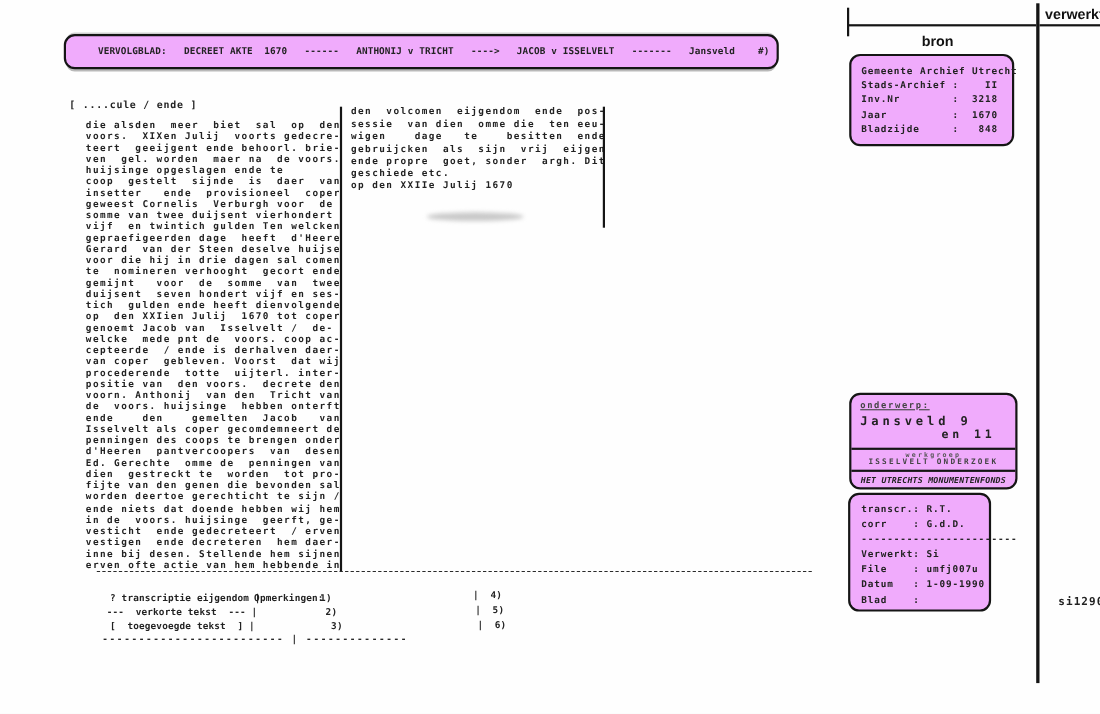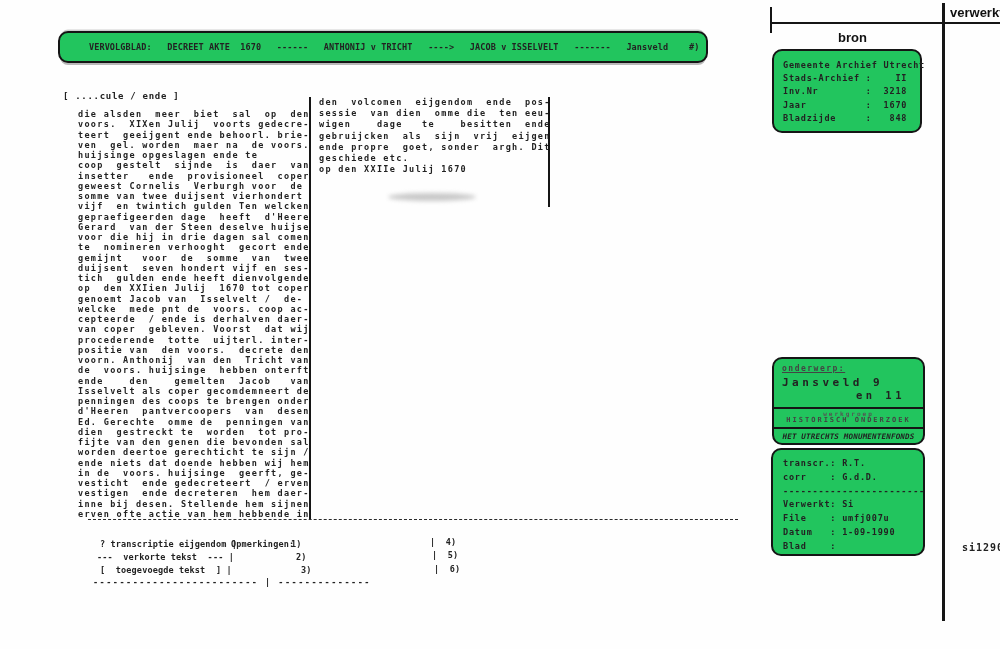--- a/index.html
+++ b/index.html
@@ -2,21 +2,21 @@
 <html><head>
 <meta charset="utf-8">
 <style>
   html,body{margin:0;padding:0;background:#e8e8e8;}
   #page{position:relative;width:1000px;height:649px;background:#fefefe;overflow:hidden;
         font-family:"DejaVu Sans Mono",monospace;color:#1c1c1c;}
   .abs{position:absolute;}
   .mono{font-family:"DejaVu Sans Mono",monospace;font-weight:bold;color:#222;}
   .pre{white-space:pre;}
   .sans{font-family:"Liberation Sans","DejaVu Sans",sans-serif;}
-  .rbox{border:2.5px solid #151515;border-radius:10px;background:#22c55e;box-sizing:border-box;}
+  .rbox{border:2.5px solid #151515;border-radius:10px;background:#f0abfc;box-sizing:border-box;}
   .hline{background:#151515;height:2px;}
   .vline{background:#151515;width:2px;}
   #header-box{left:58px;top:31px;width:650px;height:32px;display:flex;align-items:center;
               box-shadow:0 4px 0 -2px #b9b9b9, 0 -4px 0 -2.5px #cfcfcf;}
   #header-box .txt{padding-left:29px;font-size:8.5px;letter-spacing:0.1px;}
   #left-col{left:78px;top:109px;font-size:8.5px;line-height:10.25px;letter-spacing:1.32px;}
   #right-col{left:319px;top:97px;font-size:8.5px;line-height:11.2px;letter-spacing:1.32px;}
   .legend{font-size:8.5px;letter-spacing:0.15px;}
   #smudge{left:388px;top:193px;width:88px;height:8px;background:#c9c9c9;border-radius:50%;filter:blur(2px);}
   #dash-sep{left:88px;top:519px;width:650px;border-top:1.6px dashed #2a2a2a;}
@@ -114,28 +114,28 @@
   <div class="abs mono pre" style="left:93px;top:577px;font-size:8.5px;letter-spacing:1.5px;">------------------------- | --------------</div>
 
   <div class="abs rbox" style="left:772px;top:357px;width:153px;height:88px;">
     <div style="padding:5px 8px 0 8px;height:43px;">
       <div class="mono" style="font-size:8px;letter-spacing:1.5px;text-decoration:underline;color:#444;">onderwerp:</div>
       <div class="mono" style="font-size:11px;letter-spacing:3.5px;margin-top:3px;">Jansveld 9</div>
       <div class="mono" style="font-size:10.5px;letter-spacing:3.5px;text-align:right;margin-right:10px;">en 11</div>
     </div>
     <div style="border-top:2px solid #151515;height:17px;text-align:center;padding-top:1px;">
       <div class="mono" style="font-size:6px;letter-spacing:2px;color:#555;">werkgroep</div>
-      <div class="mono" style="font-size:7px;letter-spacing:2px;color:#444;margin-top:-1px;">HISTORISCH ONDERZOEK</div>
+      <div class="mono" style="font-size:7px;letter-spacing:2px;color:#444;margin-top:-1px;">ISSELVELT ONDERZOEK</div>
     </div>
     <div style="border-top:2px solid #151515;text-align:center;padding-top:3px;">
       <div class="mono" style="font-size:7.5px;letter-spacing:0.2px;font-style:italic;">HET UTRECHTS MONUMENTENFONDS</div>
     </div>
   </div>
 
-  <div class="abs rbox" style="left:771px;top:448px;width:154px;height:108px;padding:7px 0 0 10px;">
+  <div class="abs rbox" style="left:771px;top:448px;width:130px;height:108px;padding:7px 0 0 10px;">
     <div class="mono pre boxtext" style="line-height:13.8px;">transcr.: R.T.
 corr    : G.d.D.
 ------------------------
 Verwerkt: Si
 File    : umfj007u
 Datum   : 1-09-1990
 Blad    :</div>
   </div>
 
   <div class="abs mono pre" style="left:951px;top:542px;font-size:10px;letter-spacing:1px;margin-left:11px;">si1290</div>

